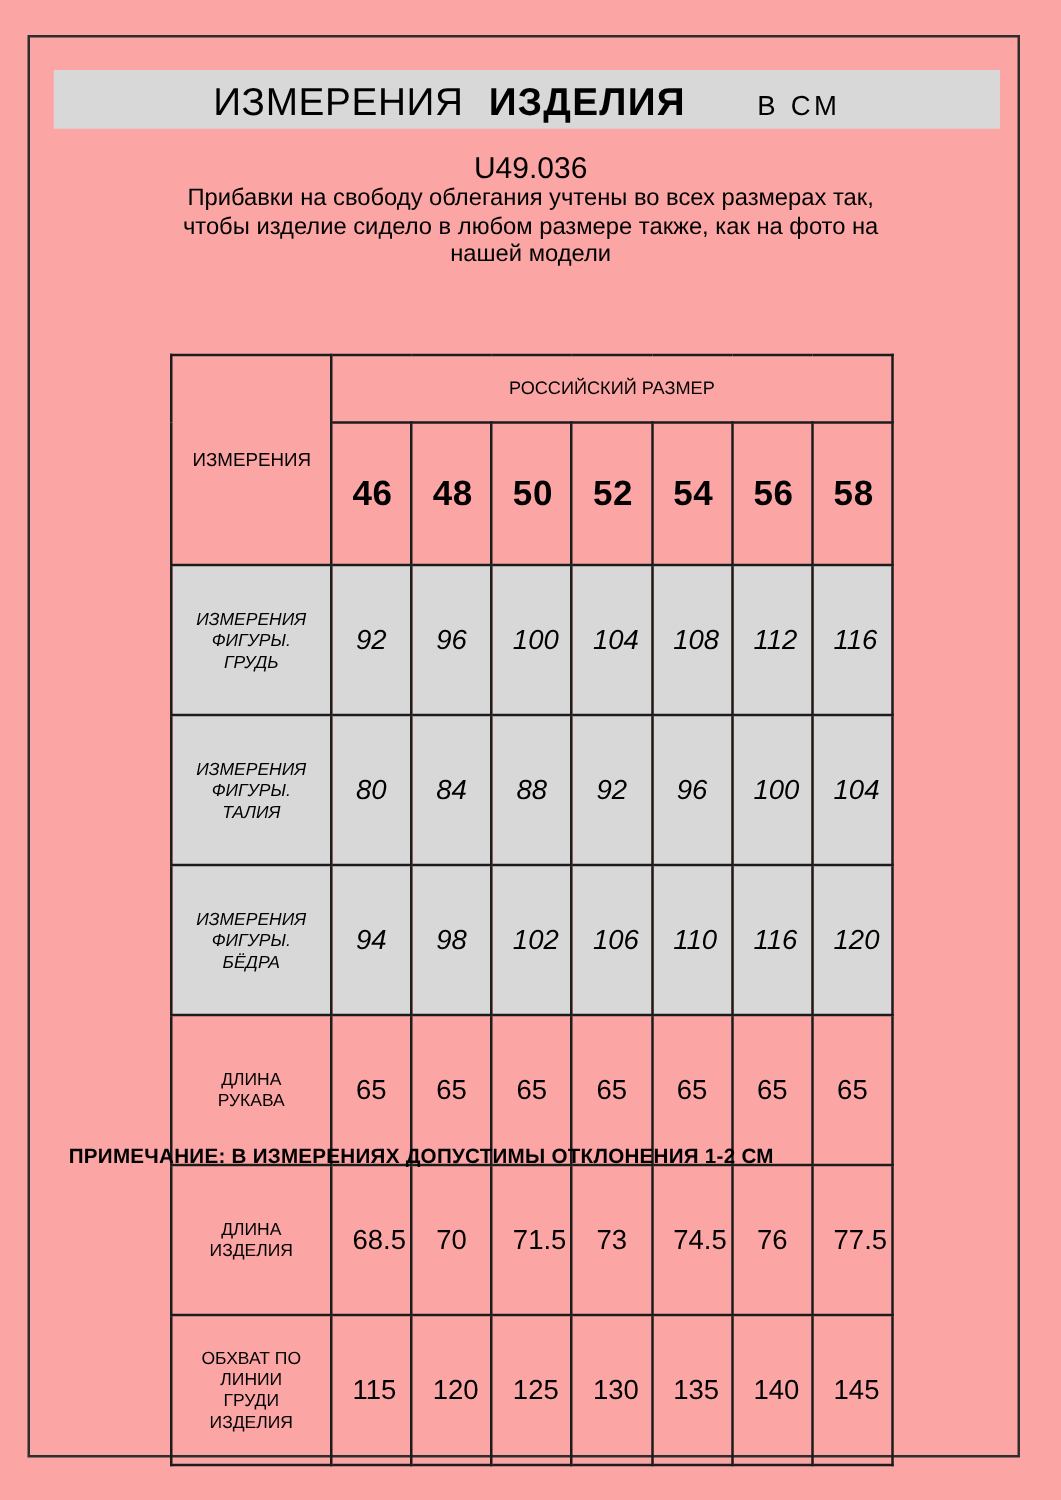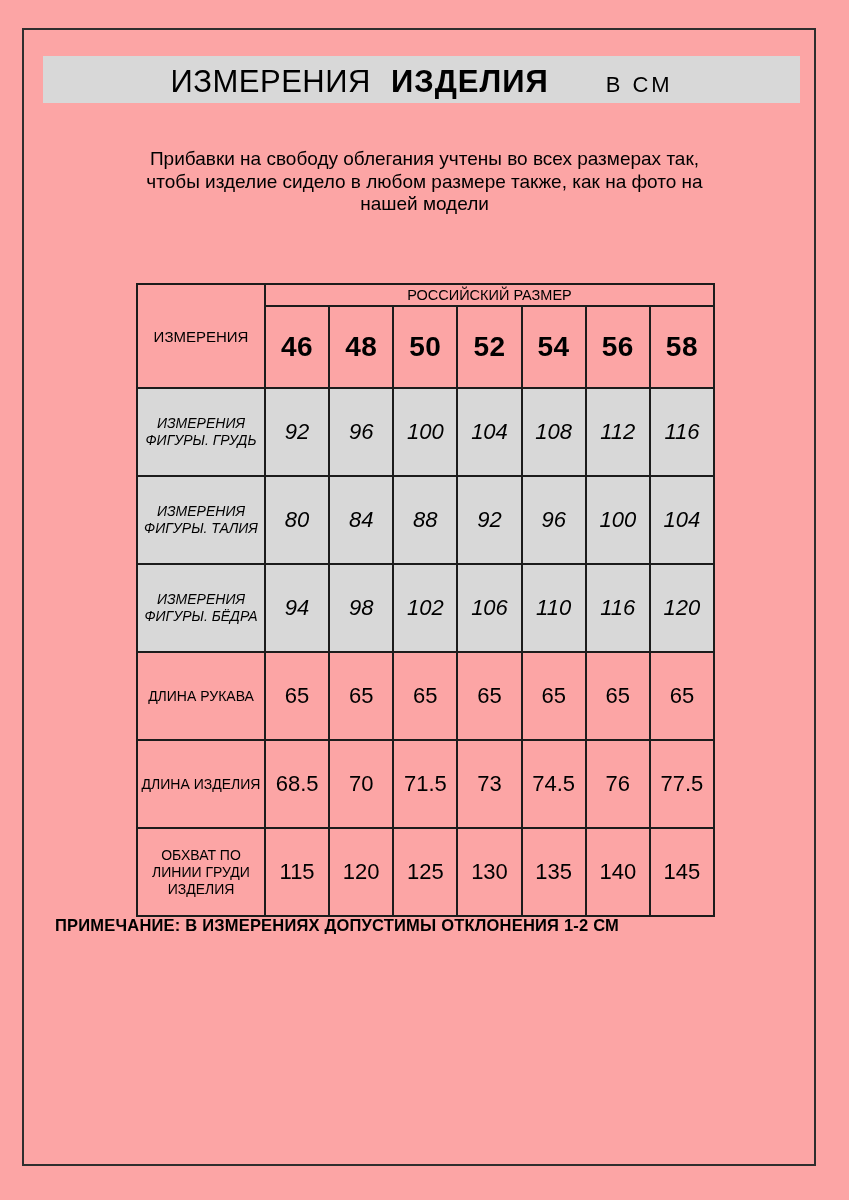--- a/index.html
+++ b/index.html
@@ -77,21 +77,21 @@
     left: 136px;
     top: 283px;
     width: 579px;
     border-collapse: collapse;
     table-layout: fixed;
   }
   table.size-table td {
     border: 2px solid #1c1c1c;
     text-align: center;
     vertical-align: middle;
-    padding: 0;
+    padding: 16px;
     overflow: hidden;
   }
   td.corner-cell {
     font-size: 15px;
   }
   td.group-cell {
     font-size: 14.5px;
     height: 20px;
   }
   tr.sizes-row td {
@@ -135,20 +135,21 @@
 <div class="canvas">
 
   <div class="frame"></div>
 
   <div class="title-bar">
     <span class="title-word-1">ИЗМЕРЕНИЯ</span>
     <span class="title-word-2">ИЗДЕЛИЯ</span>
     <span class="title-unit">В СМ</span>
   </div>
 
+  <div class="product-code">U49.036</div>
 
   <div class="description">
     <div>Прибавки на свободу облегания учтены во всех размерах так,</div>
     <div>чтобы изделие сидело в любом размере также, как на фото на</div>
     <div>нашей модели</div>
   </div>
 
   <table class="size-table">
     <colgroup>
       <col style="width:128px">

